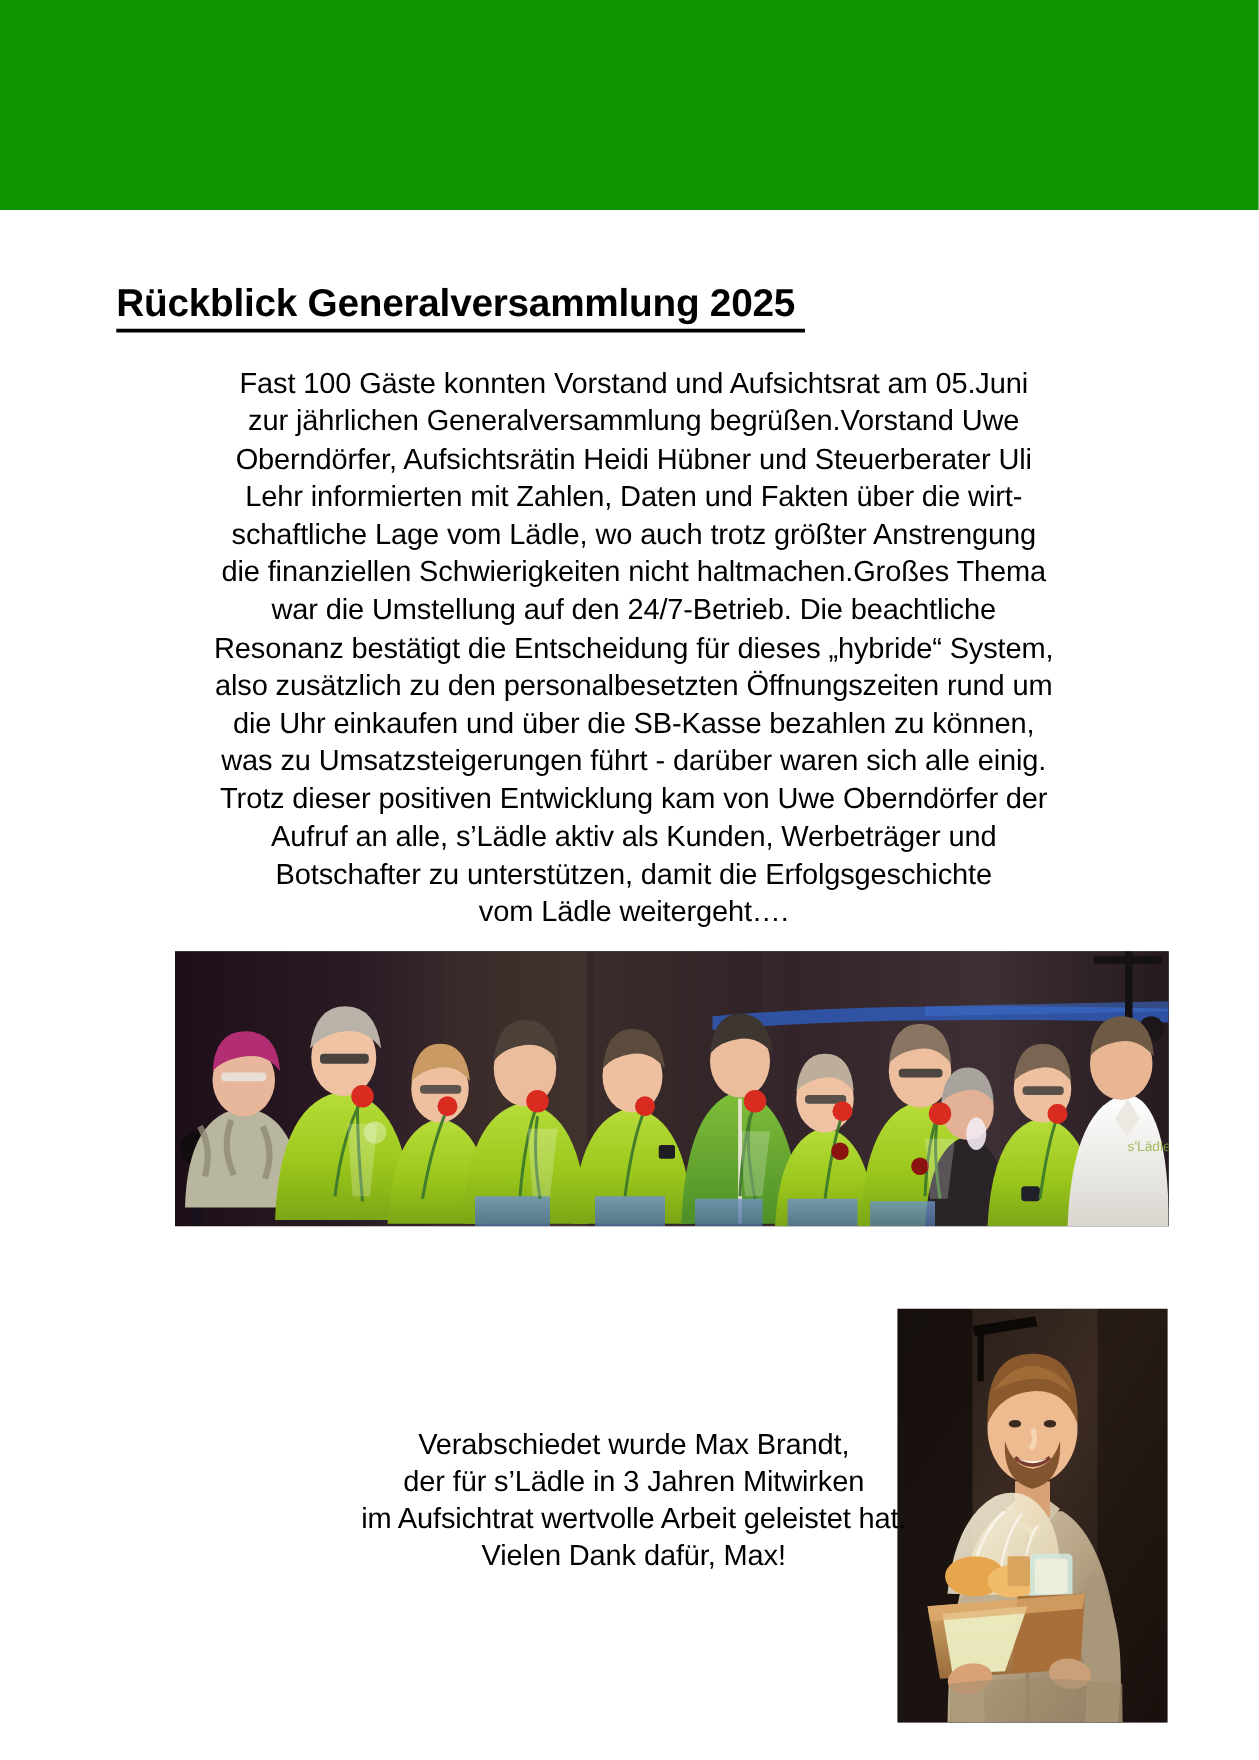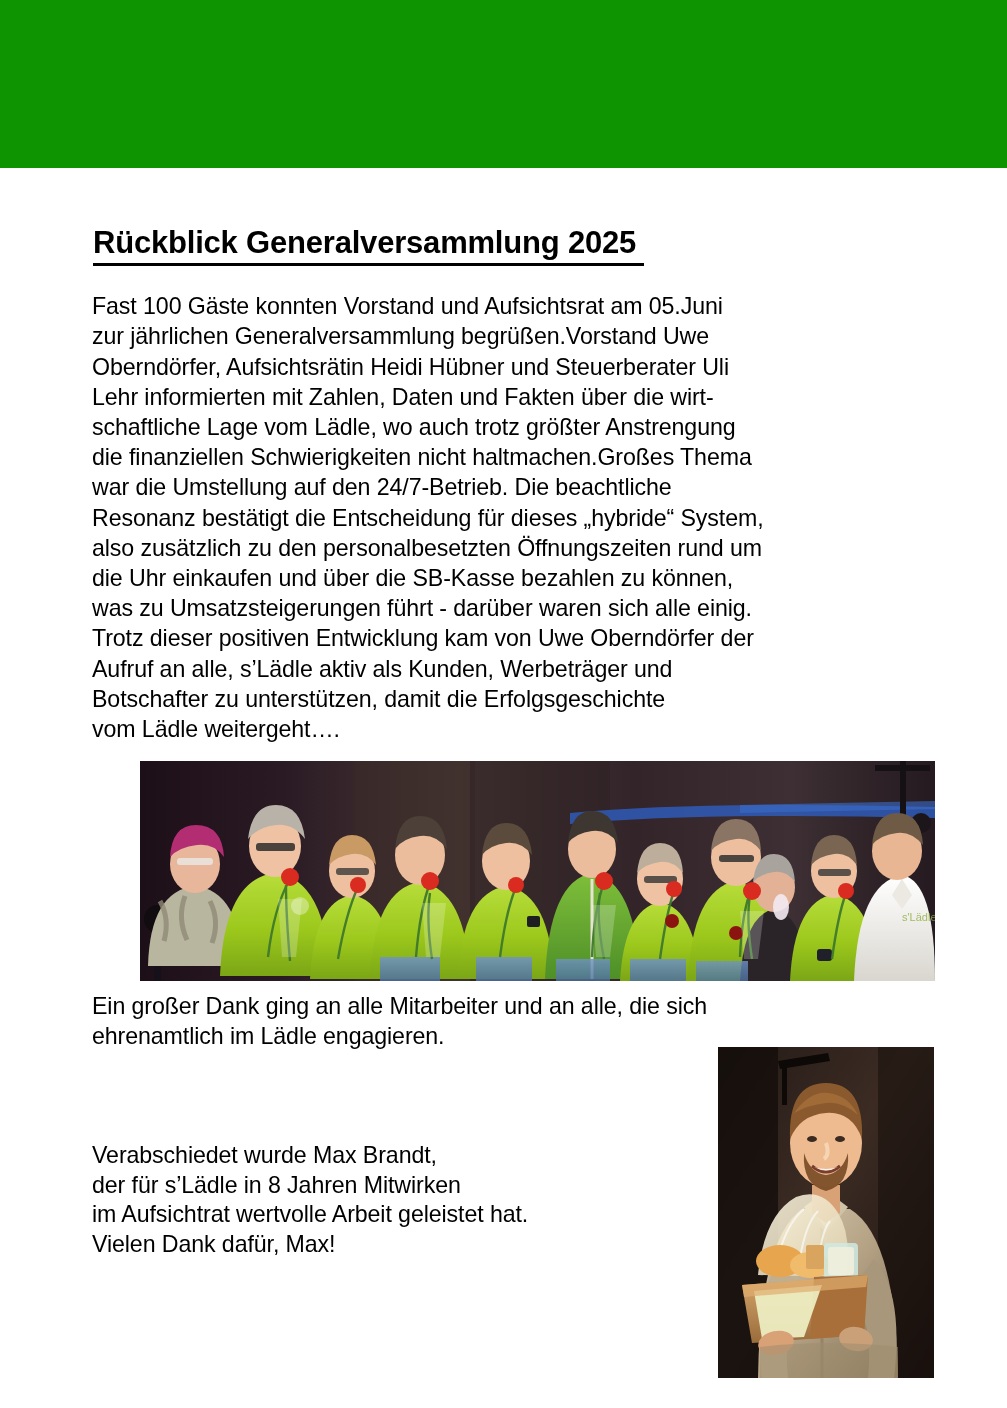--- a/index.html
+++ b/index.html
@@ -52,20 +52,21 @@
   }
 
   .body-paragraph {
     position: absolute;
     left: 92px;
     width: 830px;
     font-size: 23.2px;
     line-height: 30.2px;
     letter-spacing: -0.1px;
     white-space: pre-line;
+    text-align: center;
   }
 
   #intro-paragraph { top: 100px; }
   #thanks-paragraph { top: 800px; }
   #farewell-paragraph { top: 950px; line-height: 29.5px; }
 
   
   .photo {
     position: absolute;
     overflow: hidden;
@@ -282,22 +283,20 @@
         <path d="M138 138 l24 0 l-6 58 l-14 0 Z"></path>
         <path d="M282 142 l24 0 l-6 54 l-14 0 Z"></path>
         <path d="M452 144 l24 0 l-6 52 l-14 0 Z"></path>
         <path d="M600 150 l24 0 l-6 48 l-14 0 Z"></path>
       </g>
 
       <ellipse cx="641" cy="146" rx="8" ry="13" fill="#f3eaf2" opacity="0.9"></ellipse>
     </svg>
   </figure>
 
-  <p class="body-paragraph" id="thanks-paragraph">Ein großer Dank ging an alle Mitarbeiter und an alle, die sich
-ehrenamtlich im Lädle engagieren.</p>
 
   <figure class="photo" id="portrait-photo">
     <svg class="photo-canvas" viewBox="0 0 216 331" preserveAspectRatio="none">
       <defs>
         <linearGradient id="ppBg" x1="0" y1="0" x2="1" y2="1">
           <stop offset="0%" stop-color="#241a16"></stop>
           <stop offset="45%" stop-color="#3b2b23"></stop>
           <stop offset="100%" stop-color="#1d1410"></stop>
         </linearGradient>
         <linearGradient id="tanShirt" x1="0" y1="0" x2="1" y2="1">
@@ -368,17 +367,17 @@
       </g>
 
       <ellipse cx="58" cy="296" rx="18" ry="12" fill="#d9a276" transform="rotate(-12 58 296)"></ellipse>
       <ellipse cx="138" cy="292" rx="17" ry="12" fill="#caa079" transform="rotate(10 138 292)"></ellipse>
 
       <path d="M42 300 Q108 292 180 300 L180 331 L42 331 Z" fill="#9f8c6d" opacity="0.55"></path>
     </svg>
   </figure>
 
   <p class="body-paragraph" id="farewell-paragraph">Verabschiedet wurde Max Brandt,
-der für s’Lädle in 8 Jahren Mitwirken
+der für s’Lädle in 3 Jahren Mitwirken
 im Aufsichtrat wertvolle Arbeit geleistet hat.
 Vielen Dank dafür, Max!</p>
 
 </div>
 
 </body></html>

